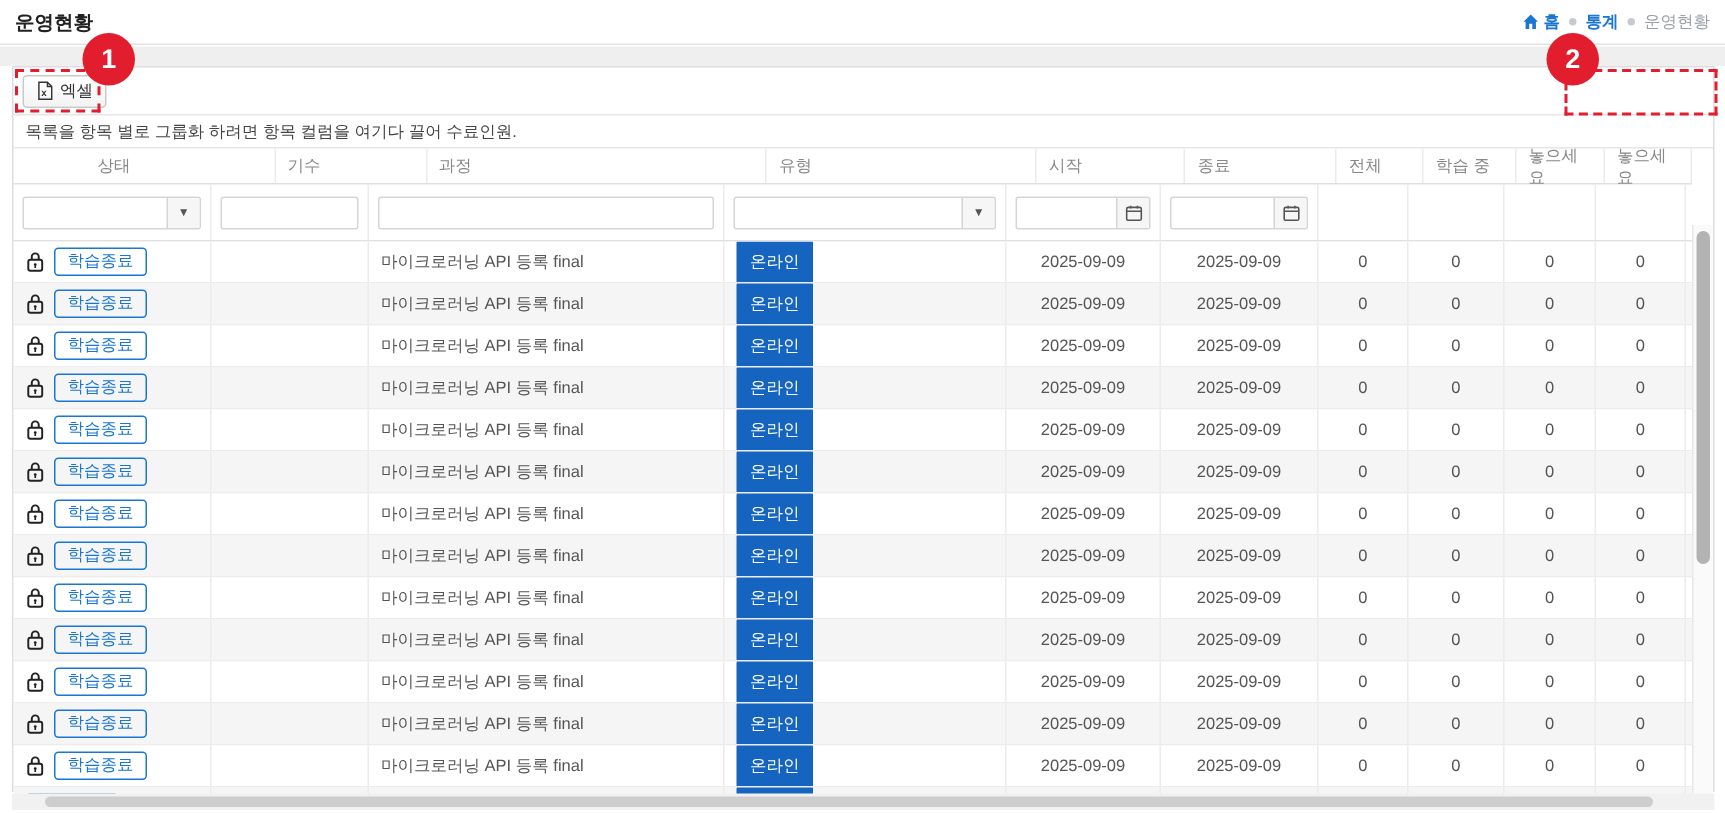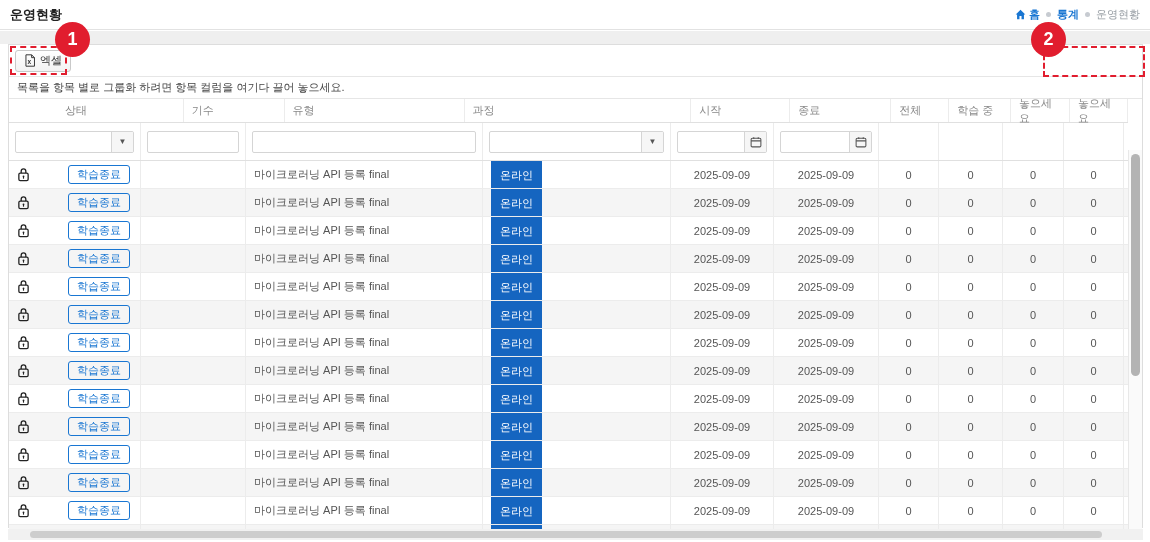--- a/index.html
+++ b/index.html
@@ -56,21 +56,21 @@
 
   .rows-clip { position:absolute; left:0; top:116px; width:1119px; height:369px; overflow:hidden; }
   .t-row { display:flex; height:28px; align-items:center; border-bottom:1px solid #ececec; background:#fff; }
   .t-row.alt { background:#f5f5f5; }
   .t-cell { display:flex; align-items:center; height:100%; padding:0 8px;
     border-right:1px solid #ececec; font-size:11px; color:#555; overflow:hidden; }
   .t-cell.center { justify-content:center; }
   .status-cell { gap:6px; }
   .end-btn { border:1px solid #1976d2; color:#1976d2; background:transparent; border-radius:3px;
     font-size:11px; padding:2px 8px; line-height:13px; cursor:pointer; white-space:nowrap;
-    font-family:inherit;margin-left:32px; }
+    font-family:inherit; }
   .type-badge { background:#1565c0; color:#fff; border-radius:3px; font-size:11px;
     padding:10px 9px; line-height:12px; cursor:pointer; white-space:nowrap; }
 
   
   .vscroll { position:absolute; right:0; top:105px; width:14px; height:379px;
     background:#fafafa; border-left:1px solid #e8e8e8; }
   .vscroll .thumb { position:absolute; left:2px; top:4px; width:9px; height:222px;
     background:#b3b3b3; border-radius:5px; cursor:pointer; }
   .hscroll { position:absolute; left:8px; top:529px; width:1135px; height:11px; background:#f1f1f1; }
   .hscroll .thumb { position:absolute; left:22px; top:2px; width:1072px; height:7px;
@@ -118,29 +118,29 @@
             <path d="M2 1 H9 L12.5 4.5 V15 H2 Z" fill="none" stroke="#333" stroke-width="1.2"></path>
             <path d="M9 1 V4.5 H12.5" fill="none" stroke="#333" stroke-width="1.2"></path>
             <text x="4" y="12" font-size="8" font-weight="bold" fill="#333">x</text>
           </svg>
         </span>
         <span>엑셀</span>
       </button>
     </div>
 
     <div class="grouphint">
-      <span>목록을 항목 별로 그룹화 하려면 항목 컬럼을 여기다 끌어 놓으세요.</span>
+      <span>목록을 항목 별로 그룹화 하려면 항목 컬럼을 여기다 끌어 수료인원.</span>
     </div>
 
     <div class="grid">
       <div class="hdr-row" id="hdr-row">
           <div class="hdr-cell" style="width: 132px; margin-left: 48px;">상태</div>
           <div class="hdr-cell" style="width: 105px;">기수</div>
+          <div class="hdr-cell" style="width: 237px;">과정</div>
           <div class="hdr-cell" style="width: 188px;">유형</div>
-          <div class="hdr-cell" style="width: 237px;">과정</div>
           <div class="hdr-cell" style="width: 103px;">시작</div>
           <div class="hdr-cell" style="width: 105px;">종료</div>
           <div class="hdr-cell" style="width: 60px;">전체</div>
           <div class="hdr-cell" style="width: 64px;">학습 중</div>
           <div class="hdr-cell" style="width: 61px;">놓으세요</div>
           <div class="hdr-cell" style="width: 60px;">놓으세요</div>
         </div>
       <div class="flt-row" id="flt-row">
           <div class="flt-cell" style="width: 132px;">
             <div class="flt-input">

